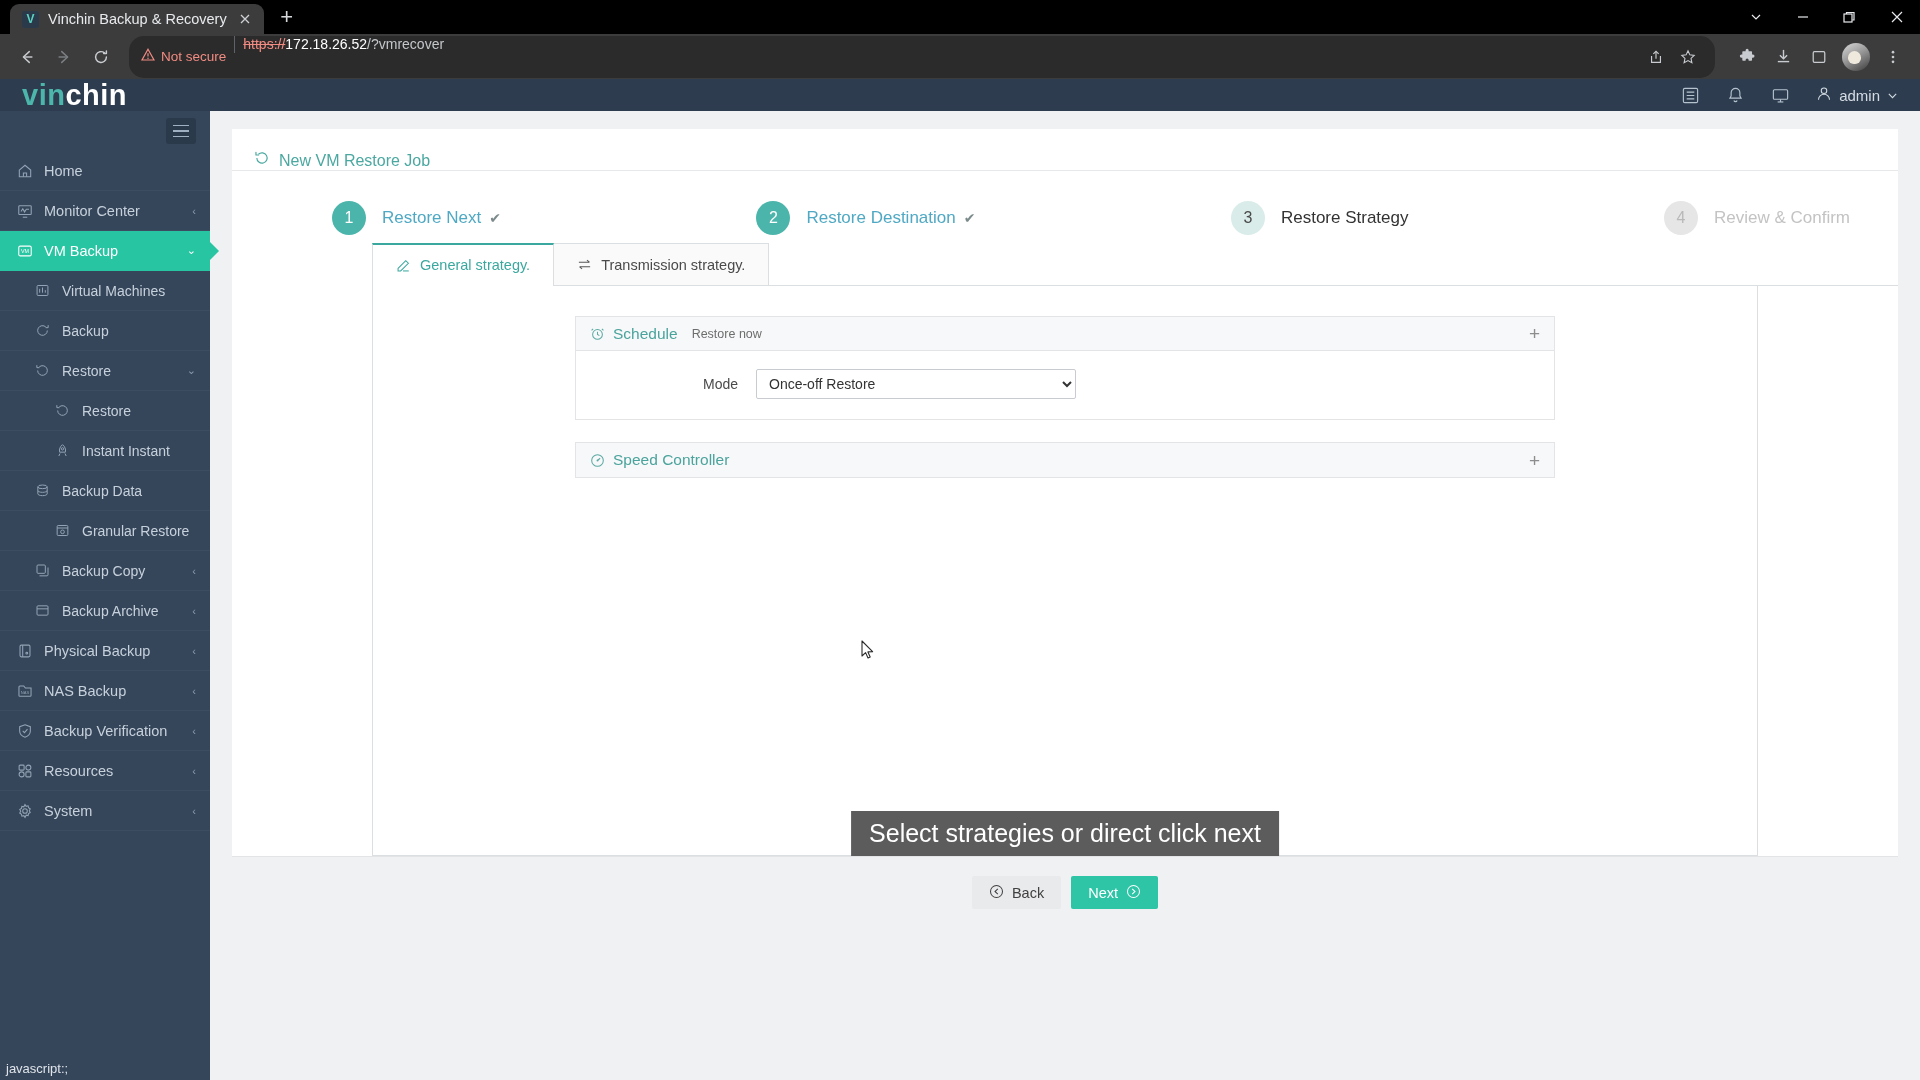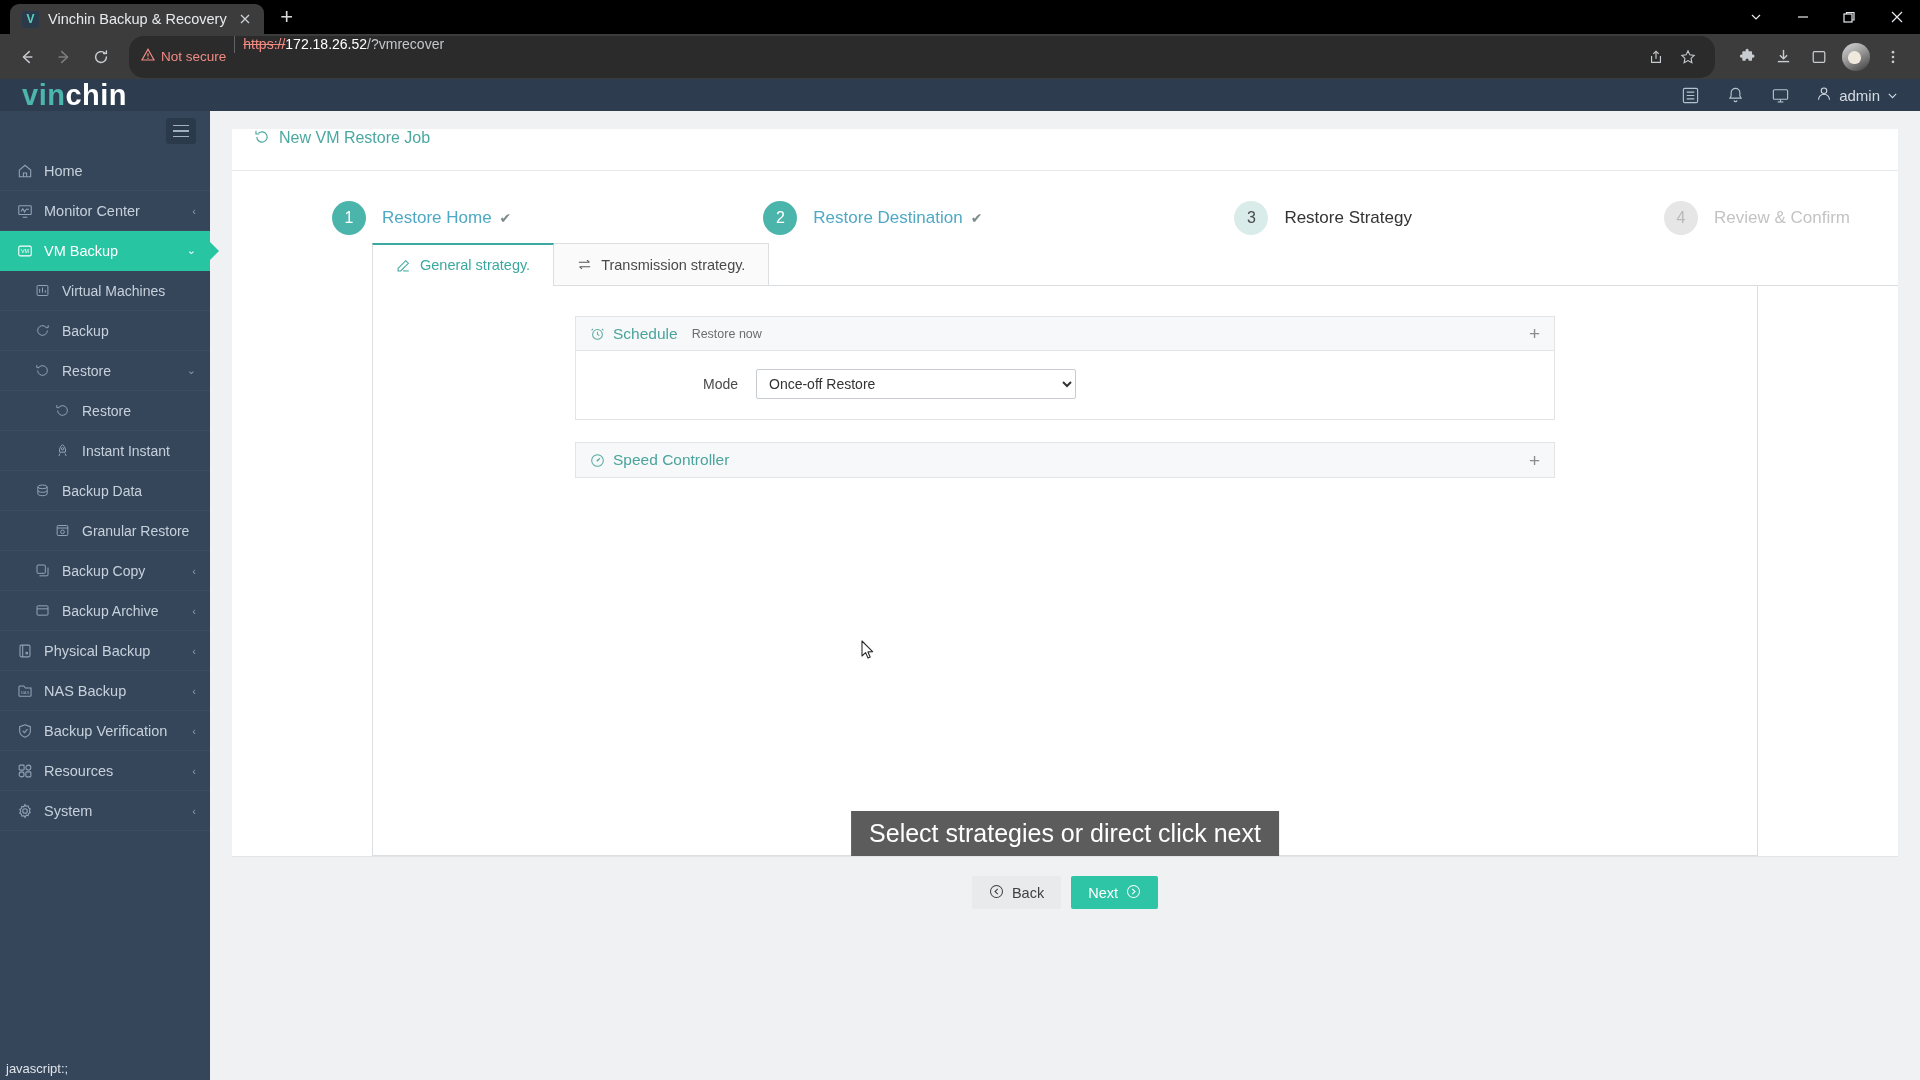--- a/index.html
+++ b/index.html
@@ -132,21 +132,21 @@
     border-left:9px solid #27c5a2;
   }
   .sb-sub { padding-left: 34px; background: #36465a; font-size: 14px; }
   .sb-sub2 { padding-left: 54px; background: #36465a; font-size: 14px; }
 
   
   .main { flex: 1 1 auto; background: #f0f1f3; padding: 18px 22px 0 22px;
     min-width: 0; display: flex; flex-direction: column; }
   .content-card { background: #ffffff; flex: 0 0 auto; }
   .page-title-bar {
-    height: 42px; display: flex; align-items: flex-start; gap: 9px;
+    height: 42px; display: flex; align-items: flex-end; gap: 9px;
     padding-left: 22px; border-bottom: 1px solid #e6e8ea; color: #4aa8a0;
     font-size: 16px;
   }
 
   .stepper { display: flex; align-items: center; padding: 30px 48px 8px 100px; }
   .step { display: flex; align-items: center; gap: 16px; }
   .step-circle {
     width: 34px; height: 34px; border-radius: 50%;
     display: flex; align-items: center; justify-content: center;
     font-size: 16px; flex: 0 0 auto;
@@ -589,21 +589,21 @@
                 <path d="M2.2 2.6 V5.6 H5.2" stroke="#4aa8a0" stroke-width="1.3" fill="none" stroke-linecap="round" stroke-linejoin="round"></path>
               </svg>
           </span>
           <span>New VM Restore Job</span>
         </div>
 
         <div class="stepper" id="stepper">
             <div class="step">
               <div class="step-circle done">1</div>
               <div class="step-label done">
-                <span>Restore Home</span>
+                <span>Restore Next</span>
                 <span class="step-check">✔</span>
               </div>
             </div>
             <div class="step-gap"></div>
             <div class="step">
               <div class="step-circle done">2</div>
               <div class="step-label done">
                 <span>Restore Destination</span>
                 <span class="step-check">✔</span>
               </div>

